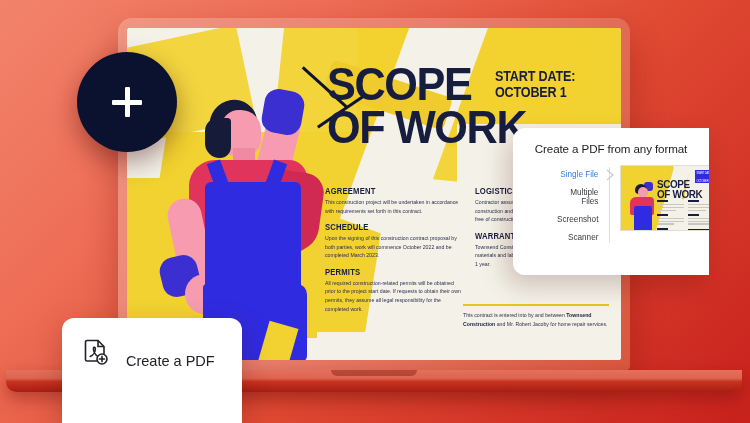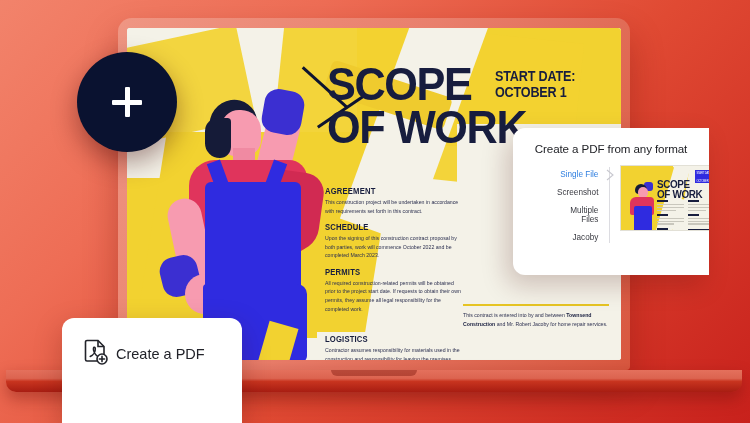--- a/index.html
+++ b/index.html
@@ -107,21 +107,21 @@
     font-family:"Liberation Sans", sans-serif; font-weight:bold;
     font-size:47px; line-height:.92; letter-spacing:-1.5px;
     transform:scaleX(.92); transform-origin:left top; white-space:nowrap;
   }
   #startdate {
     position:absolute; left:368px; top:40px; color:#171d3e;
     font-weight:bold; font-size:14px; line-height:1.16; letter-spacing:-.2px;
     transform:scaleX(.9); transform-origin:left top;
   }
   #cols { position:absolute; left:198px; top:158px; width:286px;
-          display:flex; gap:14px;flex-direction:column; }
+          display:flex; gap:14px; }
   .col { width:136px; }
   .sec-h { font-weight:bold; font-size:8.5px; color:#171d3e; letter-spacing:.2px;
            margin-bottom:2px; transform:scaleX(.9); transform-origin:left; }
   .sec-p { font-size:5.2px; line-height:1.65; color:#2c3050; margin-bottom:7px; }
   #footline { position:absolute; left:336px; top:283px; width:146px;
               font-size:5.2px; line-height:1.65; color:#2c3050; }
   #footline b { color:#171d3e; }
   .rule { position:absolute; left:336px; top:276px; width:146px; height:1.5px;
           background:#e6c424; }
 
@@ -135,21 +135,21 @@
   #fab .plus-h { position:absolute; width:30px; height:5px; background:#fff; border-radius:1px; }
   #fab .plus-v { position:absolute; width:5px; height:30px; background:#fff; border-radius:1px; }
 
   
   #menu-card {
     position:absolute; left:62px; top:318px; width:180px; height:105px;
     background:#fff; border-radius:12px 12px 0 0;
     box-shadow:0 10px 28px rgba(70,10,8,.25);
     padding:14px 0 0 0;
   }
-  .menu-row { display:flex; align-items:center; gap:8px; padding:7px 0 7px 22px; }
+  .menu-row { display:flex; align-items:flex-end; gap:18px; padding:7px 0 7px 22px; }
   .menu-label { font-size:14.5px; color:#22232a; }
   .menu-row.disabled .menu-label { color:#bdbdc2; }
 
   
   #popup {
     position:absolute; left:513px; top:128px; width:196px; height:147px;
     background:#fff; border-radius:12px 0 0 12px;
     box-shadow:-6px 10px 26px rgba(70,10,8,.22);
     padding:14px 0 0 0; overflow:hidden;
   }
@@ -298,23 +298,23 @@
 
 
 </div>
 
 <div id="popup">
   <div id="popup-title">Create a PDF from any format</div>
 
   <div id="popup-body">
     <div id="popup-list">
       <div class="opt active">Single File</div>
+      <div class="opt">Multiple Files</div>
       <div class="opt">Screenshot</div>
-      <div class="opt">Multiple Files</div>
-      <div class="opt">Jacoby</div>
+      <div class="opt">Scanner</div>
       <div id="list-divider"></div>
       <svg id="list-caret" viewBox="0 0 8 12">
         <path d="M1 1 L7 6 L1 11" fill="none" stroke="#c8c8cf" stroke-width="1.1"></path>
       </svg>
     </div>
 
     <div id="thumb-wrap">
       <div id="thumb">
         <div class="tyb t1"></div>
         <div class="tyb t2"></div>

